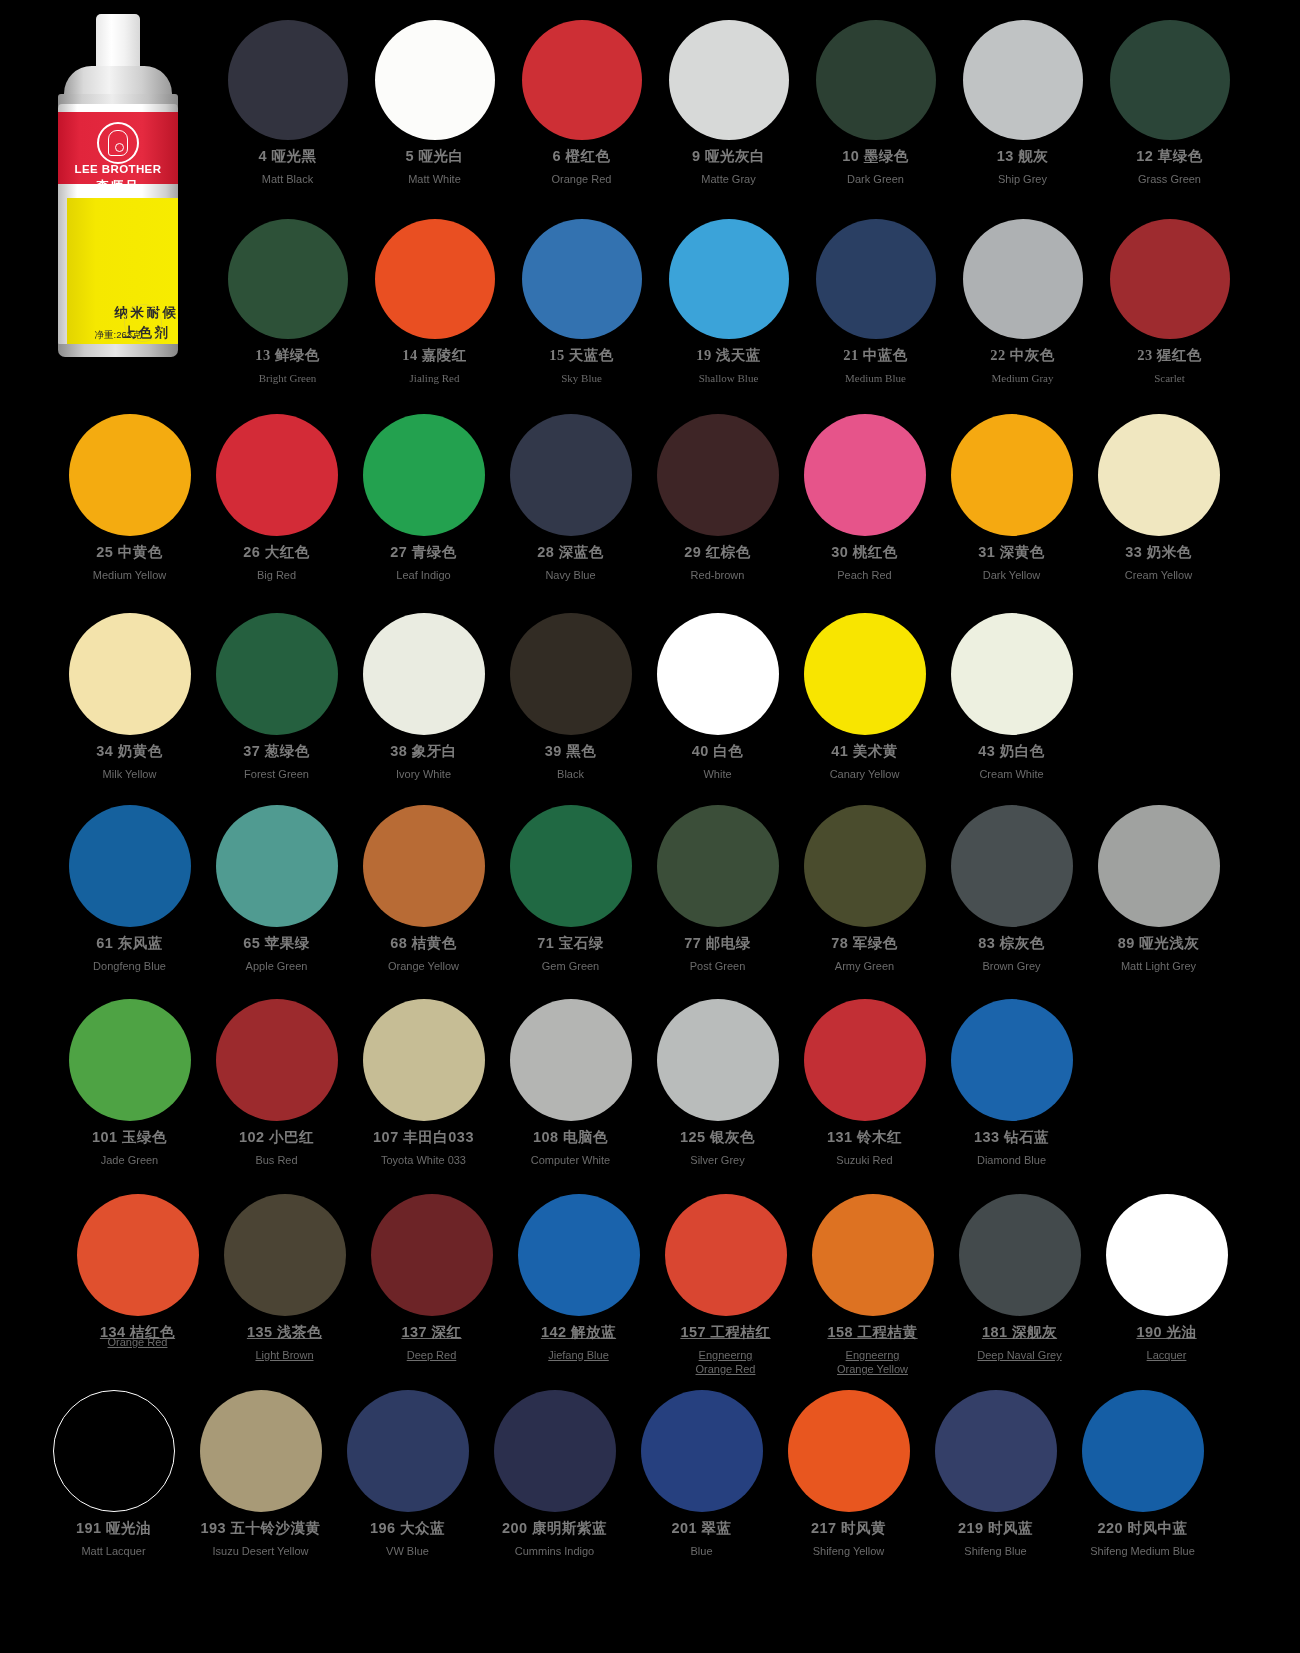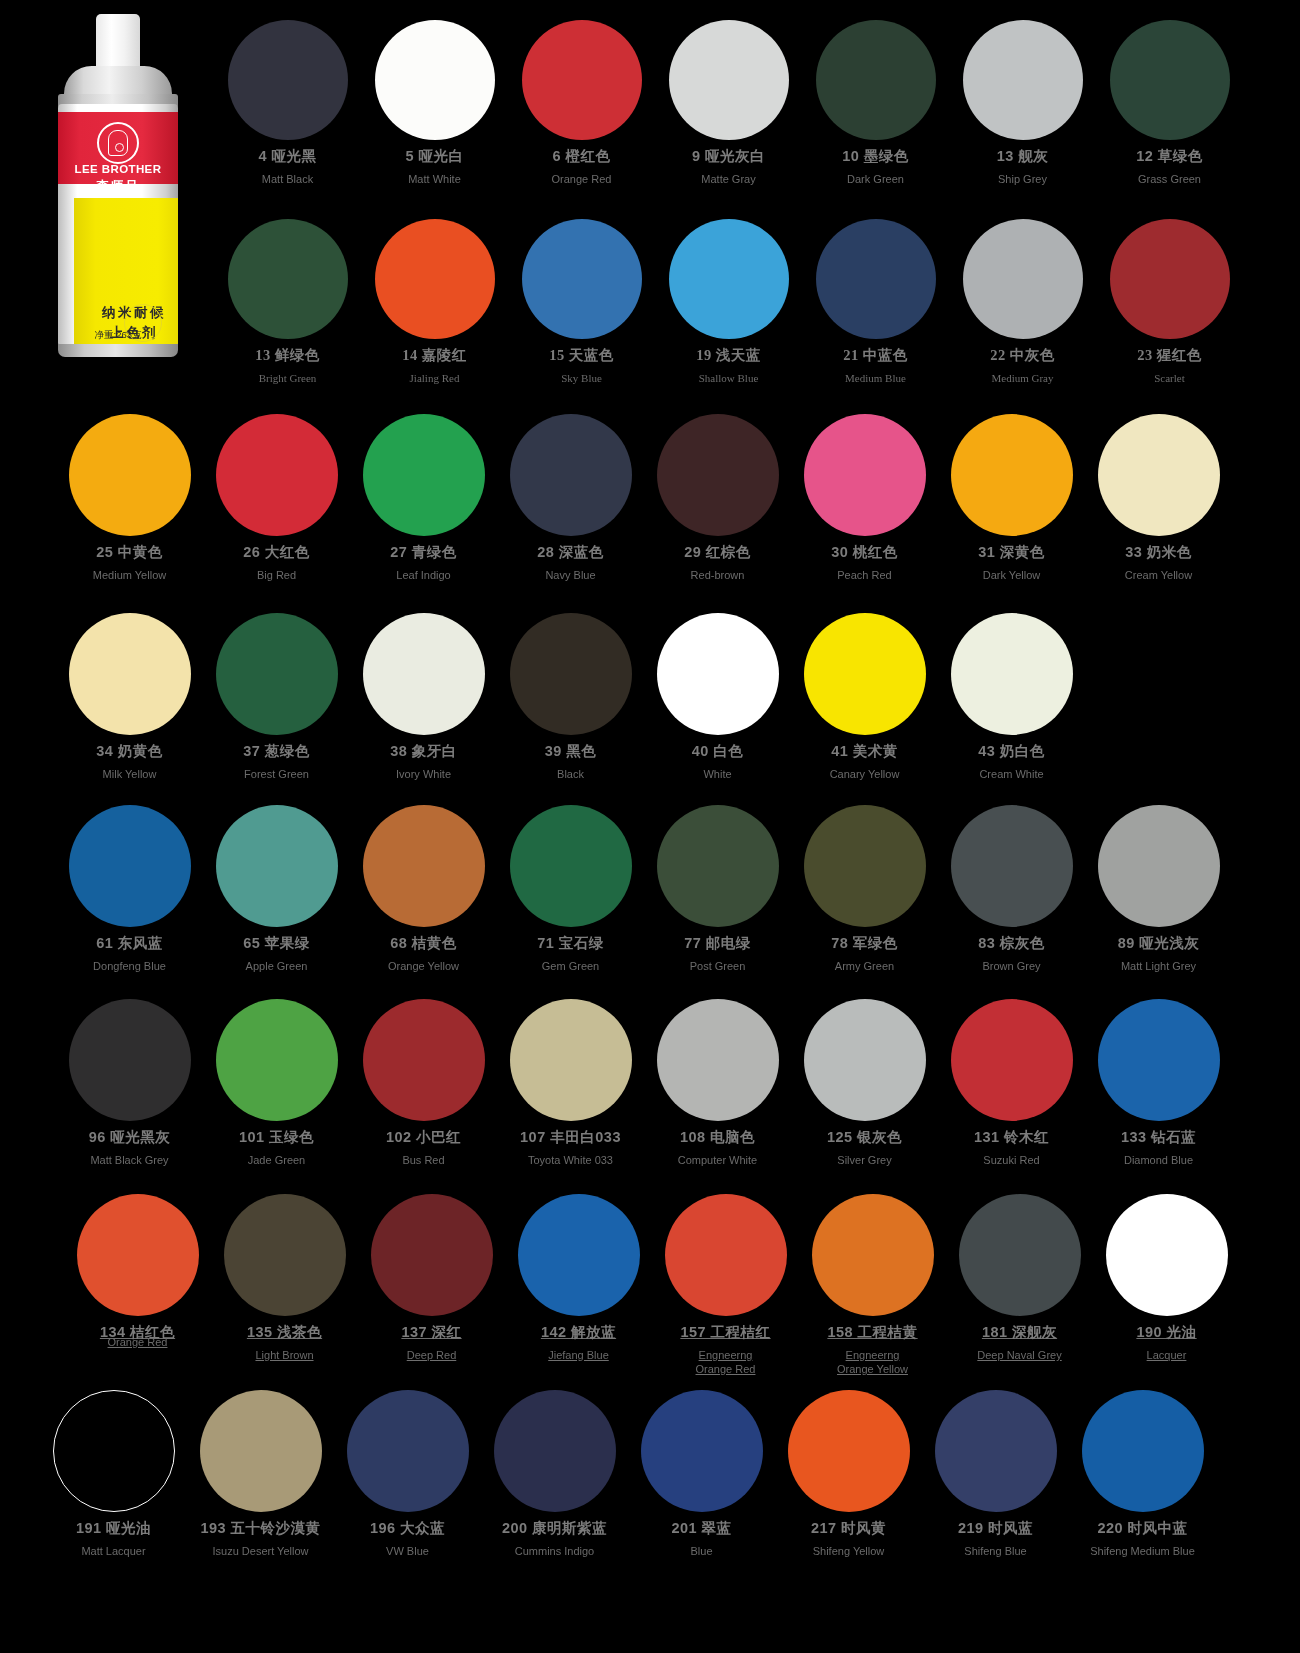--- a/index.html
+++ b/index.html
@@ -55,23 +55,24 @@
     overflow: hidden;
   }
   .label-red {
     position: absolute;
     left: 0; top: 8px;
     width: 100%; height: 72px;
     background: linear-gradient(90deg,#c4132a 0%,#e1253c 18%,#e52a40 70%,#bb1528 100%);
   }
   .label-yellow {
     position: absolute;
-    left: 16px; top: 94px;
+    left: 9px; top: 94px;
     width: 100%; height: 146px;
     background: linear-gradient(90deg,#e2d400 0%,#f5e800 18%,#f7ec00 70%,#ded000 100%);
+    padding-left: 39px;
   }
   .logo-circle {
     position: absolute;
     left: 50%; top: 10px;
     transform: translateX(-50%);
     width: 38px; height: 38px;
     border: 2px solid #ffffff;
     border-radius: 50%;
   }
   .logo-face {
@@ -407,25 +408,20 @@
         <div class="en">Brown Grey</div>
       </div>
       <div class="cell">
         <div class="dot" style="width: 122px; height: 122px; background: rgb(160, 162, 160);"></div>
         <div class="cn">89 哑光浅灰</div>
         <div class="en">Matt Light Grey</div>
       </div>
     </div>
     <div class="row" style="left: 56px; top: 999px;">
       <div class="cell">
-        <div class="dot" style="width: 122px; height: 122px; background: rgb(47, 46, 47);"></div>
-        <div class="cn">96 哑光黑灰</div>
-        <div class="en">Matt Black Grey</div>
-      </div>
-      <div class="cell">
         <div class="dot" style="width: 122px; height: 122px; background: rgb(78, 163, 68);"></div>
         <div class="cn">101 玉绿色</div>
         <div class="en">Jade Green</div>
       </div>
       <div class="cell">
         <div class="dot" style="width: 122px; height: 122px; background: rgb(156, 42, 45);"></div>
         <div class="cn">102 小巴红</div>
         <div class="en">Bus Red</div>
       </div>
       <div class="cell">

